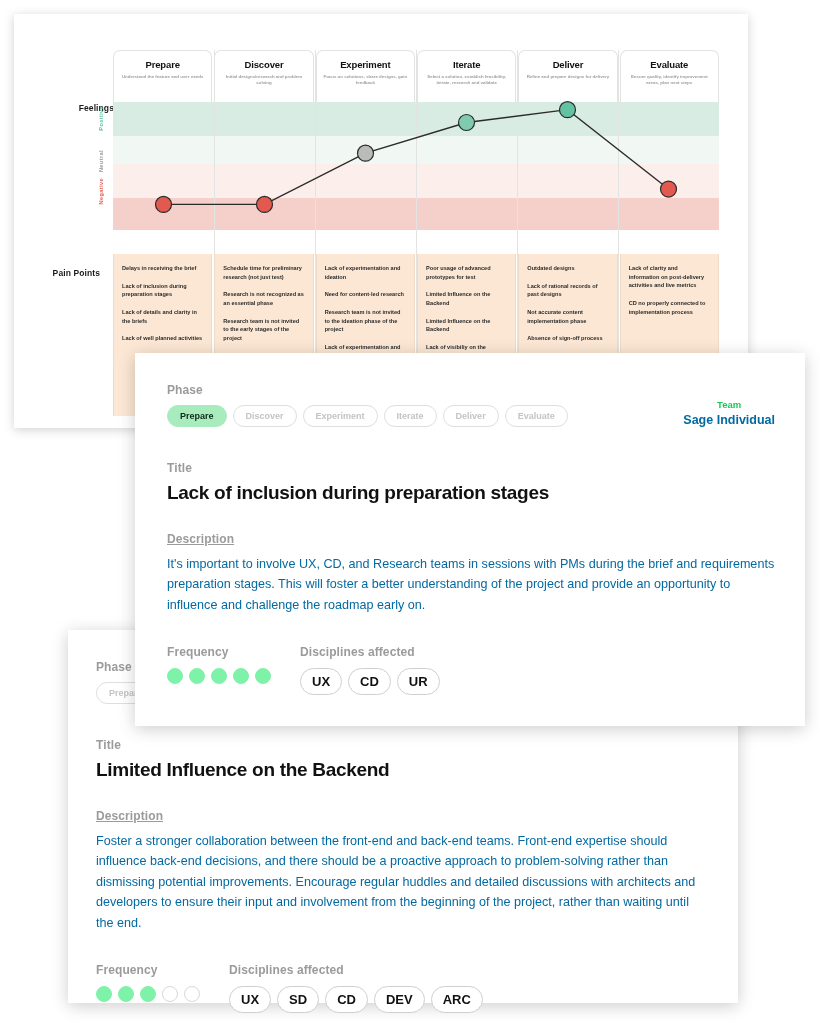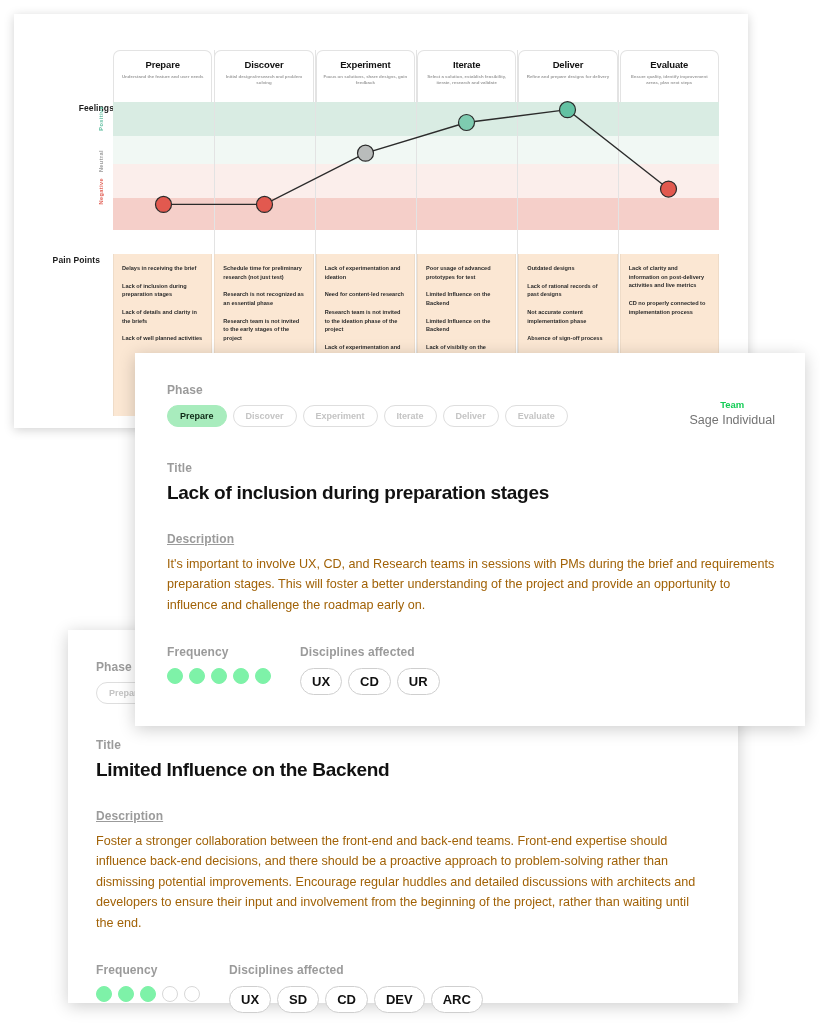--- a/index.html
+++ b/index.html
@@ -18,21 +18,21 @@
     background: #fff;
     box-shadow: 0 2px 10px rgba(0,0,0,.18);
   }
   .board-inner { position: absolute; inset: 0; }
 
   .row-label {
     position: absolute; right: 0; text-align: right;
     font-size: 8.5px; font-weight: 700; color: #1b1b1b; letter-spacing: .1px;
   }
   .lbl-feelings { left: 0; width: 100px; top: 89px; }
-  .lbl-pain     { left: 0; width: 86px; top: 241px; }
+  .lbl-pain     { left: 0; width: 86px; top: 254px; }
 
   .axis-labels { position: absolute; left: 86px; top: 88px; width: 12px; height: 128px; }
   .axis-t {
     position: absolute; left: -2px;
     writing-mode: vertical-rl; transform: rotate(180deg);
     font-size: 5.6px; font-weight: 700; letter-spacing: .4px;
     white-space: nowrap;
   }
   .axis-pos { top: 4px;  color: #63bfa2; }
   .axis-neu { top: 48px; color: #9a9a9a; }
@@ -85,27 +85,27 @@
   .pill-row { display: flex; gap: 6px; margin-top: 8px; }
   .pill {
     border: 1px solid #dedede; border-radius: 20px;
     padding: 5px 12px; font-size: 9px; font-weight: 700; color: #c4c4c4;
     background: #fff; white-space: nowrap;
   }
   .pill.active { background: #a8ecbd; border-color: #a8ecbd; color: #0f2a17; }
 
   .team-box { text-align: center; }
   .team-label { font-size: 9.5px; font-weight: 700; color: #13cc55; }
-  .team-name  { font-size: 12.5px; font-weight: 400; color: #737373; margin-top: 3px; }
+  .team-name  { font-size: 12.5px; font-weight: 700; color: #0369a1; margin-top: 3px; }
 
   .title-label { margin-top: 34px; }
   .card-title { font-size: 19px; font-weight: 700; color: #111; margin-top: 7px; letter-spacing: -.3px; }
 
   .desc-label { margin-top: 28px; text-decoration: underline; }
-  .card-desc { font-size: 12.6px; color: #a16207; line-height: 1.62; margin-top: 8px; }
+  .card-desc { font-size: 12.6px; color: #0369a1; line-height: 1.62; margin-top: 8px; }
 
   .meta-row { display: flex; gap: 29px; margin-top: 30px; }
   .dots { display: flex; gap: 6px; margin-top: 9px; }
   .dot { width: 16px; height: 16px; border-radius: 50%; border: 1px solid #d8d8d8; background: #fff; }
   .dot.on { background: #7ef2a8; border-color: #7ef2a8; }
   .disc-row { display: flex; gap: 6px; margin-top: 9px; }
   .disc {
     border: 1px solid #cfcfcf; border-radius: 20px;
     padding: 5px 11px; font-size: 13px; font-weight: 700; color: #111; background: #fff;
   }

